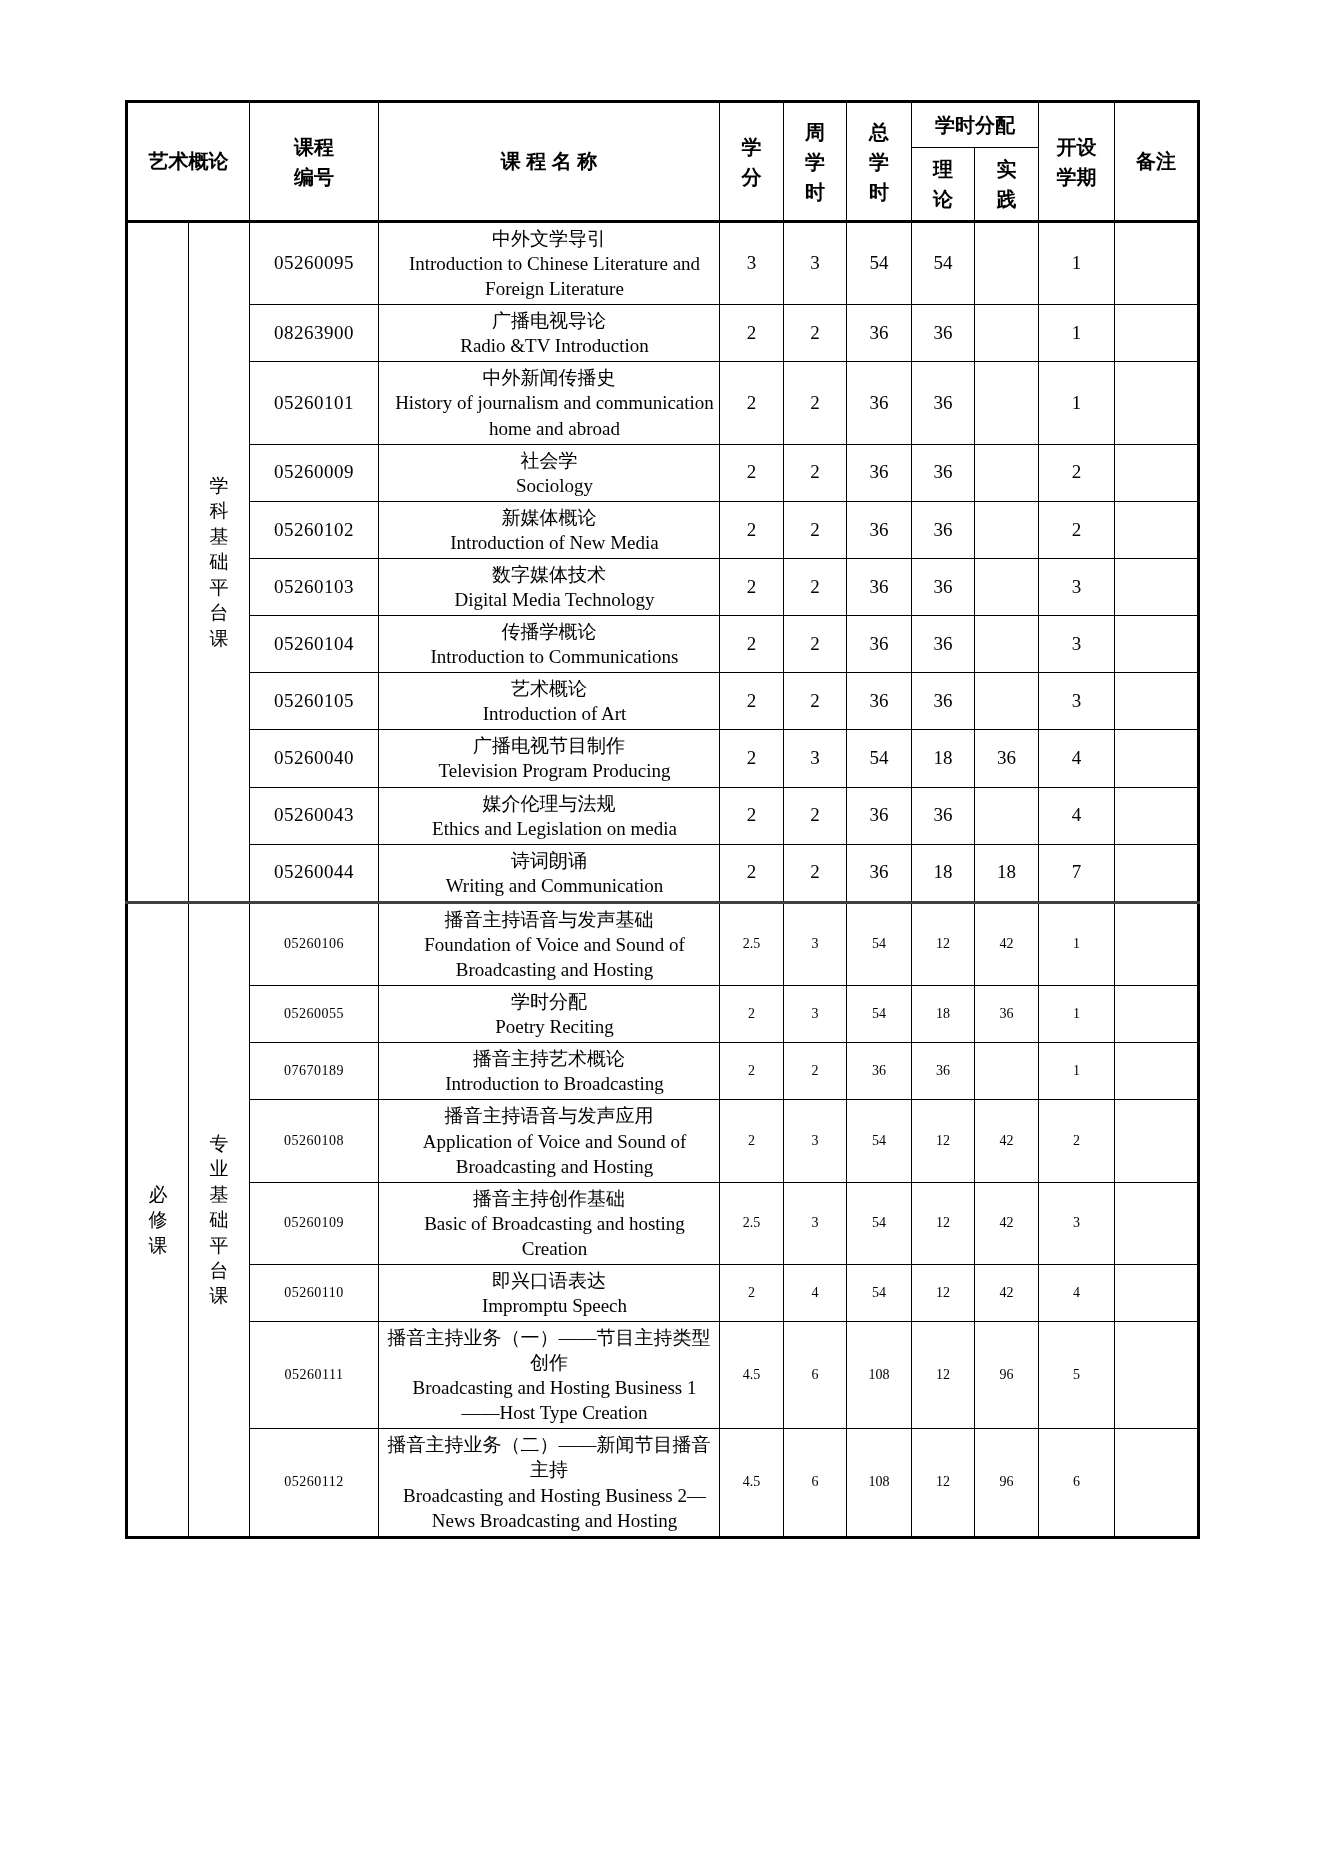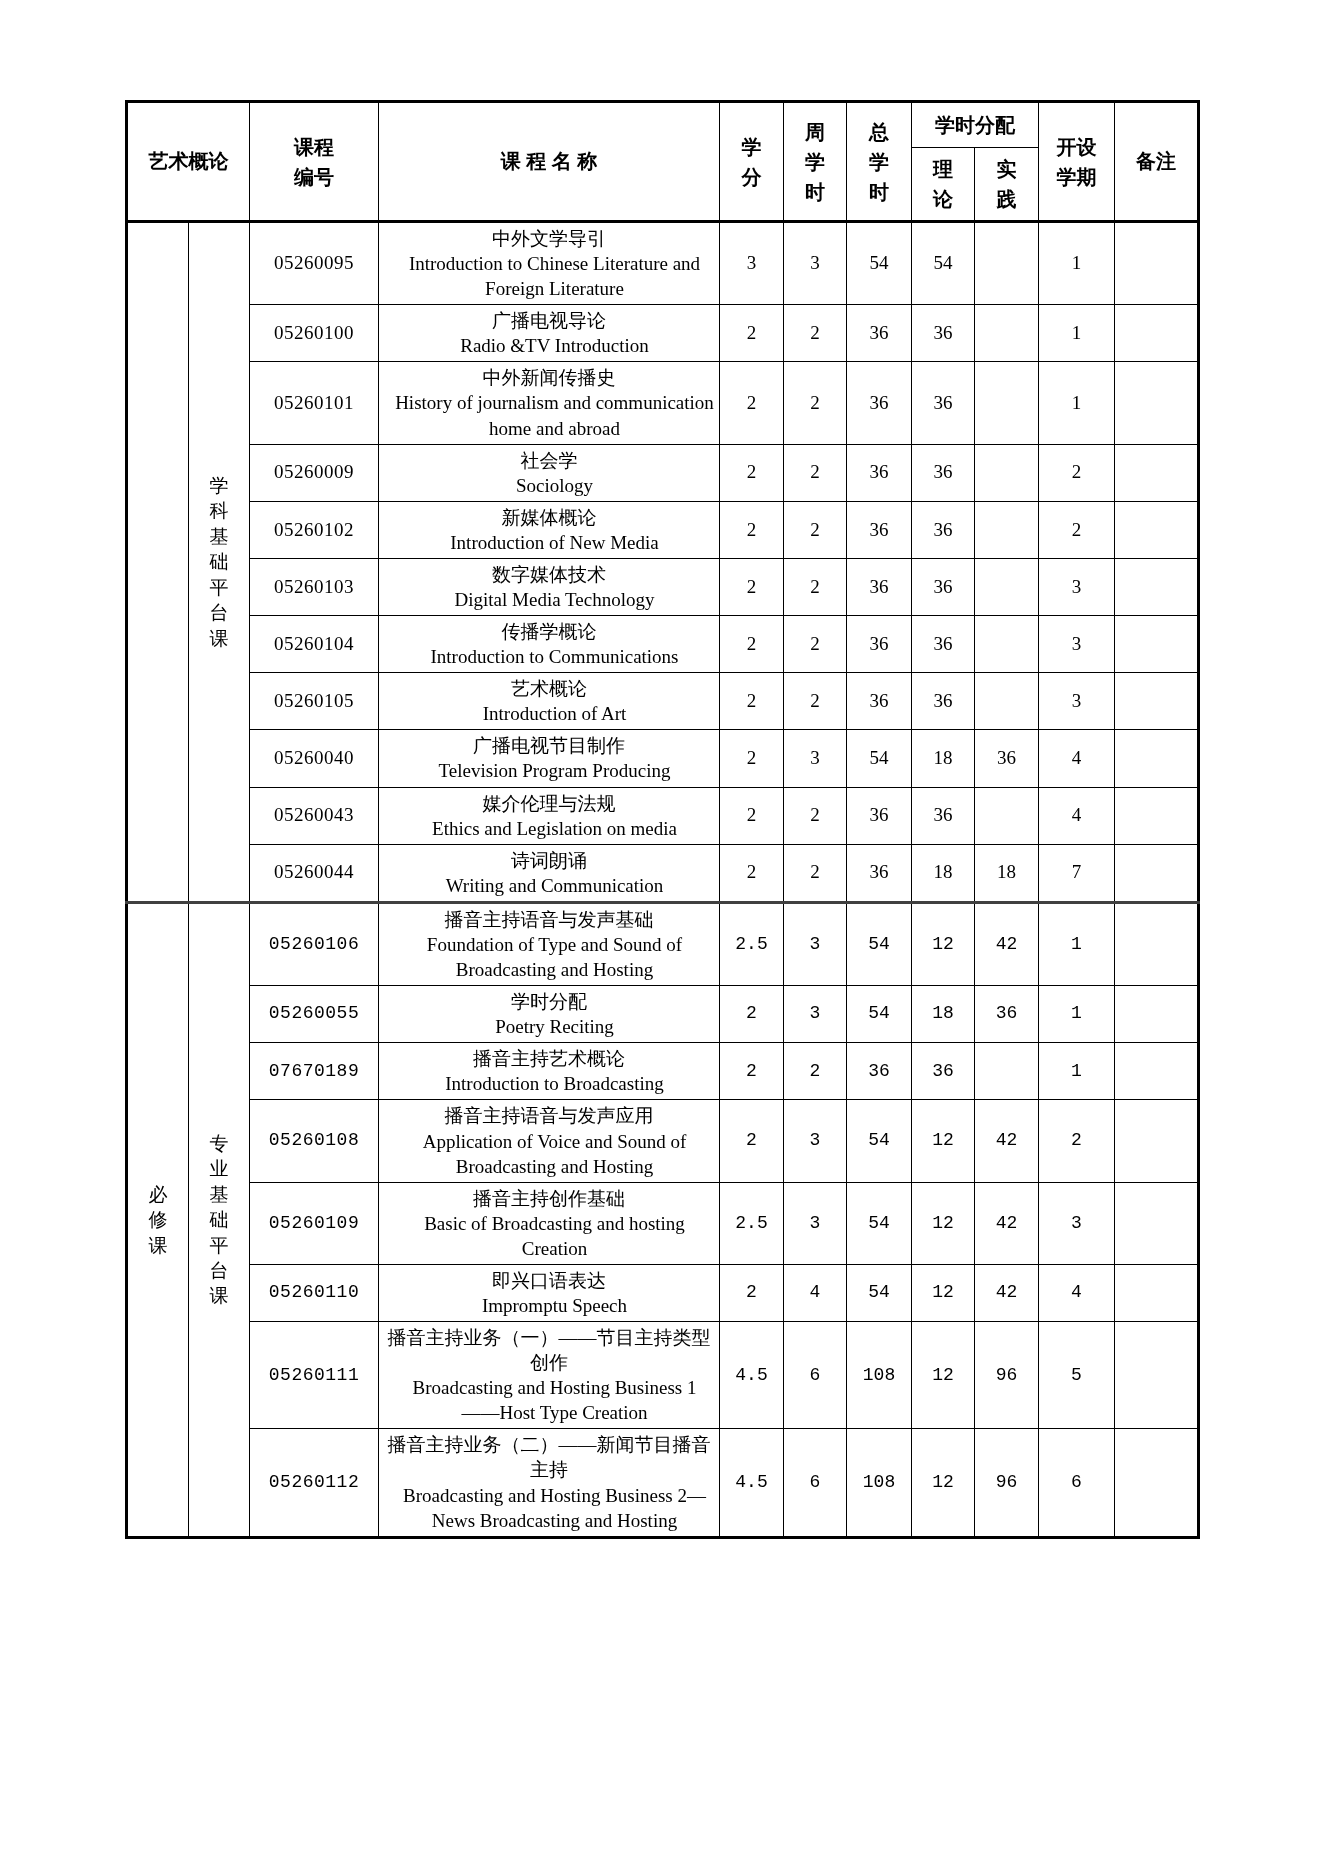--- a/index.html
+++ b/index.html
@@ -49,22 +49,22 @@
     word-break:break-all;
     line-height:1.34;
     font-size:19px;
     font-family:"Liberation Serif","DejaVu Serif",serif;
   }
   td.name .zh{line-height:1.32;}
   td.name .en{line-height:1.32;margin-left:11px;}
   td.code{letter-spacing:0.5px;}
   
   tr.g2 td.code, tr.g2 td.num{
-    font-family:Liberation Mono, monospace;
-    font-size:18px;
+    font-family:Liberation Serif, serif;
+    font-size:14px;
   }
 </style>
 </head>
 <body>
 
 <div class="page">
   <table class="tbl">
     <colgroup>
       <col style="width:62px">
         <col style="width:61px">
@@ -110,21 +110,21 @@
           </td>
           <td class="num">3</td>
           <td class="num">3</td>
           <td class="num">54</td>
           <td class="num">54</td>
           <td class="num"></td>
           <td class="num">1</td>
           <td class="remark"></td>
         </tr>
         <tr class="g1">
-          <td class="code">05260100</td>
+          <td class="code">08263900</td>
           <td class="name">
             <div class="zh">广播电视导论</div>
             <div class="en">Radio &amp;TV Introduction</div>
           </td>
           <td class="num">2</td>
           <td class="num">2</td>
           <td class="num">36</td>
           <td class="num">36</td>
           <td class="num"></td>
           <td class="num">1</td>
@@ -259,21 +259,21 @@
         <tr class="g2 sec-start">
           <td rowspan="8">
             <div class="vlabel">必修课</div>
           </td>
           <td rowspan="8">
             <div class="vlabel">专业基础平台课</div>
           </td>
           <td class="code">05260106</td>
           <td class="name">
             <div class="zh">播音主持语音与发声基础</div>
-            <div class="en">Foundation of Type and Sound of Broadcasting and Hosting</div>
+            <div class="en">Foundation of Voice and Sound of Broadcasting and Hosting</div>
           </td>
           <td class="num">2.5</td>
           <td class="num">3</td>
           <td class="num">54</td>
           <td class="num">12</td>
           <td class="num">42</td>
           <td class="num">1</td>
           <td class="remark"></td>
         </tr>
         <tr class="g2">

